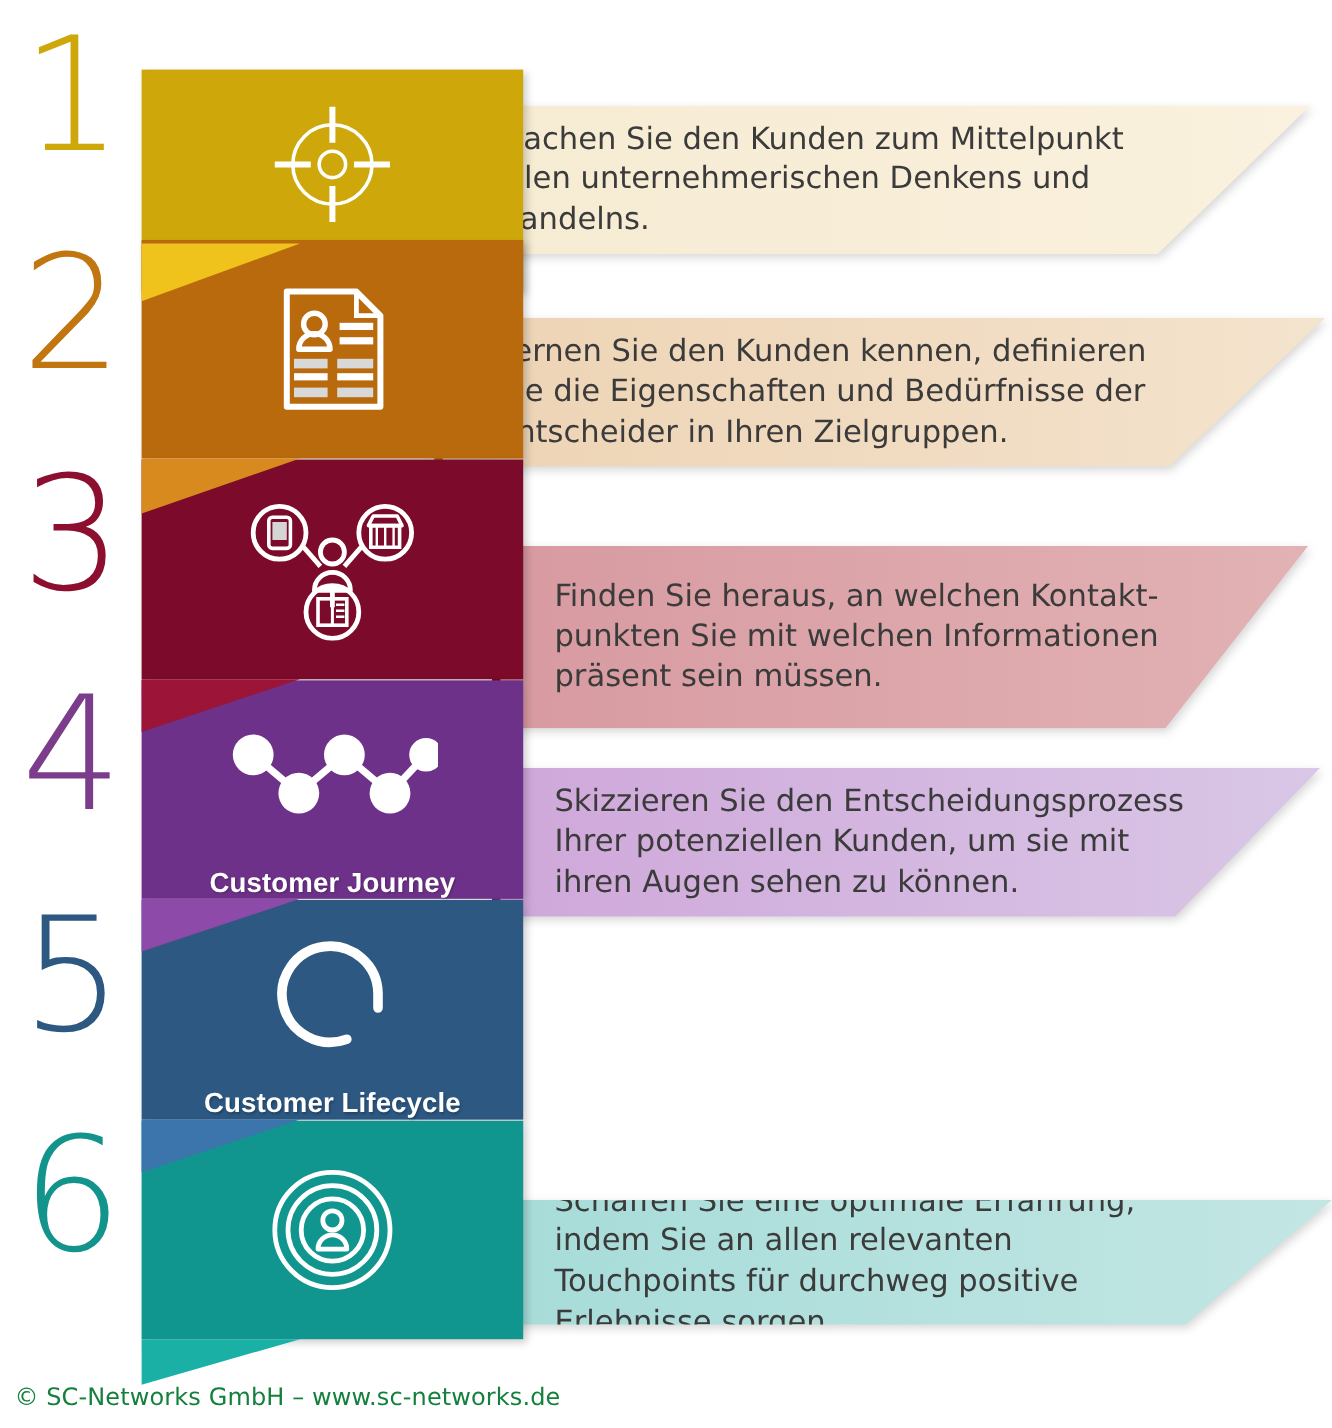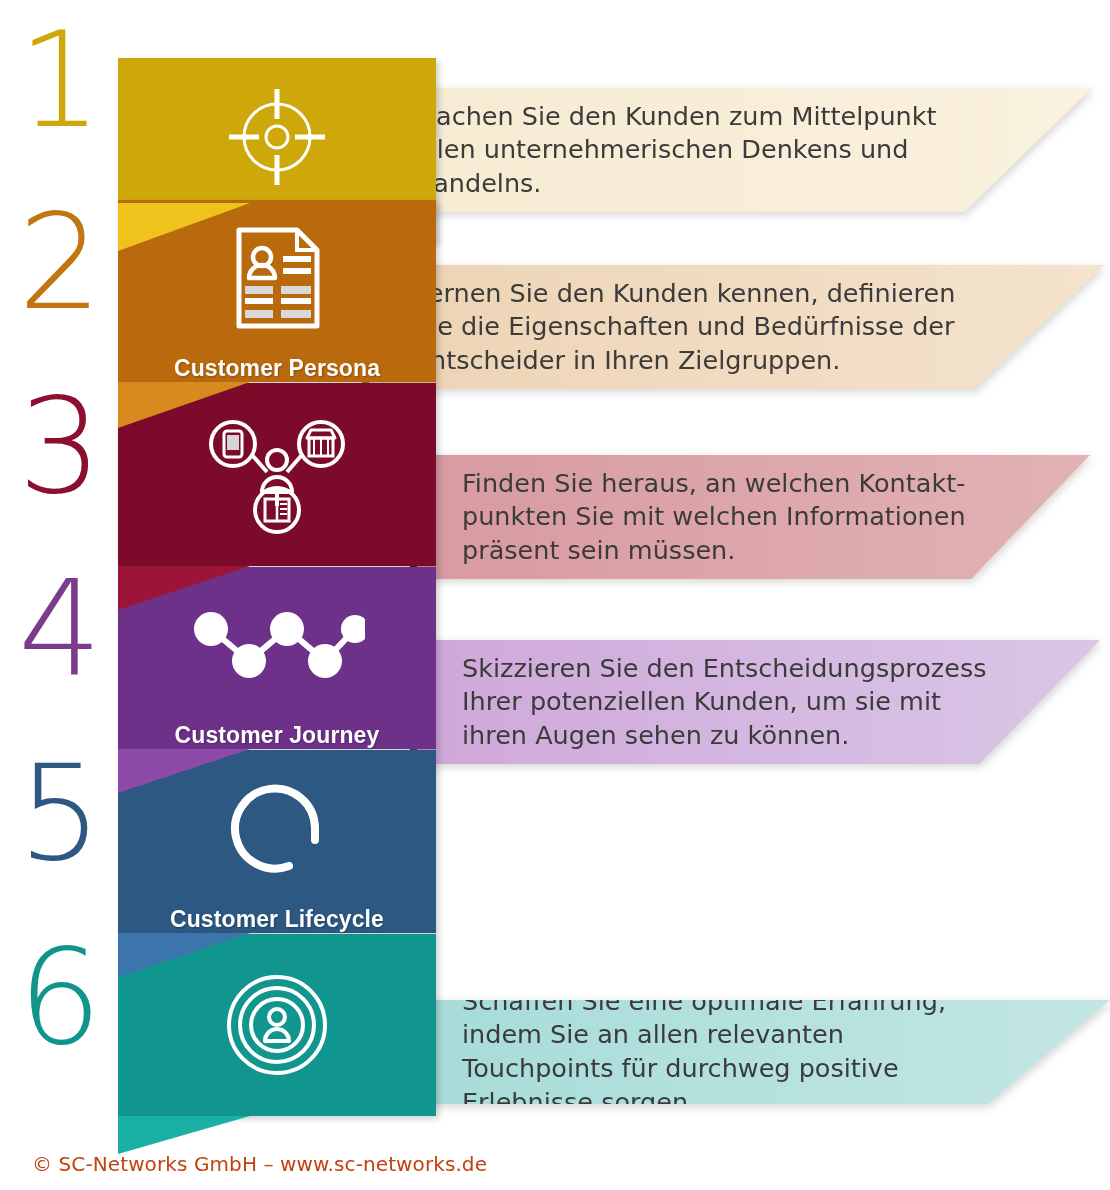--- a/index.html
+++ b/index.html
@@ -118,25 +118,25 @@
     position: absolute;
     left: 0;
     top: 0;
     width: 7px;
     height: 100%;
   }
 
   
   .footer {
     position: absolute;
-    left: 32px;
+    left: 12px;
     bottom: 14px;
     font-family: "DejaVu Sans", sans-serif;
     font-size: 20px;
-    color: #c2410c;
+    color: #15803d;
     letter-spacing: 0.1px;
     margin-top: 20px;
   }
 
   svg { display: block; }
 </style>
 </head>
 <body>
 
 <div id="infographic">
@@ -190,30 +190,29 @@
             <rect x="52" y="30" width="28" height="6" fill="#ffffff"></rect>
             <rect x="52" y="42" width="28" height="6" fill="#ffffff"></rect>
             <rect x="14" y="60" width="28" height="8" fill="#d8d8d8"></rect>
             <rect x="50" y="60" width="30" height="8" fill="#d8d8d8"></rect>
             <rect x="14" y="72" width="28" height="6" fill="#ffffff"></rect>
             <rect x="50" y="72" width="30" height="6" fill="#ffffff"></rect>
             <rect x="14" y="84" width="28" height="8" fill="#d8d8d8"></rect>
             <rect x="50" y="84" width="30" height="8" fill="#d8d8d8"></rect>
           </svg>
         </div>
-        <div class="card-title">Customer Persona</div>
       </div>
     </div>
     <div class="tail" style="top:382px;border-top:46px solid #D98A1E;border-left:0 solid transparent;border-right:132px solid transparent;"></div>
   </div>
 
   <div class="row" style="top:0;height:200px;">
     <div class="number" style="top:380px;color:#8C0F30;">3</div>
 
-    <div class="banner" style="left:410px;top:455px;width:680px;height:124px;">
+    <div class="banner" style="left:410px;top:455px;width:680px;height:152px;">
       <div class="banner-body" style="background:linear-gradient(90deg,#D79AA0,#E2B2B5);">
         <div class="banner-text">Finden Sie heraus, an welchen Kontakt-punkten Sie mit welchen Informationen präsent sein müssen.</div>
       </div>
       <div class="banner-edge" style="background:#7C0A2A;"></div>
     </div>
 
     <div class="card" style="top:383px;height:183px;background:#7C0A2A;">
       <div class="card-inner">
         <div class="card-icon">
           <svg width="160" height="118" viewBox="0 0 160 118">

